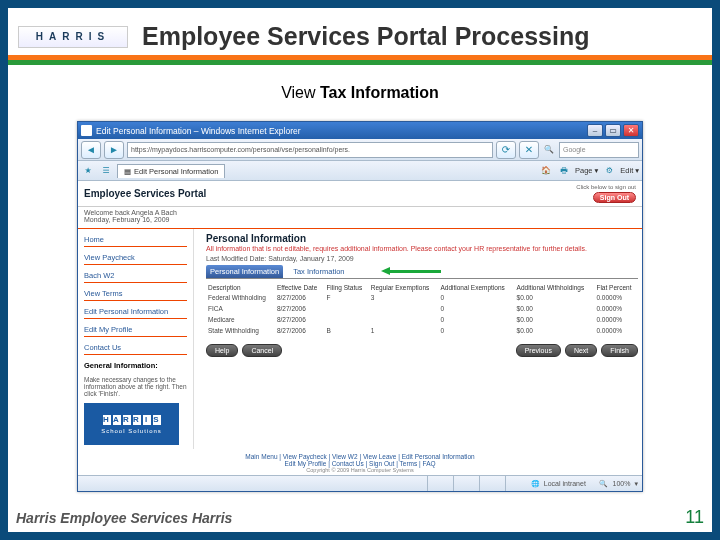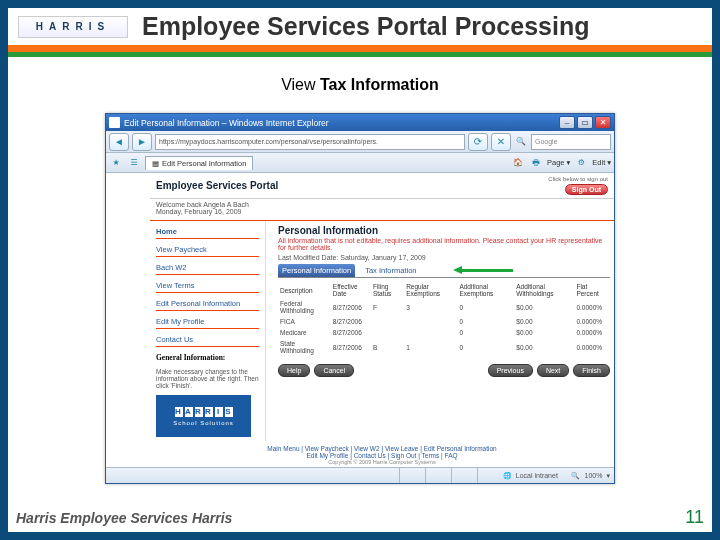--- a/index.html
+++ b/index.html
@@ -6,41 +6,41 @@
   body {
     width: 720px; height: 540px;
     font-family: Arial, Helvetica, sans-serif;
     background: #fff;
     border: 8px solid #0a4b7a;
     position: relative;
     overflow: hidden;
   }
   .slide-header {
     display: flex; align-items: center;
-    padding: 4px 10px 4px 10px;
-    border-bottom: 7px solid #f97316;
+    padding: 14px 10px 4px 10px;
+    border-bottom: 5px solid #f97316;
   }
   .logo {
     width: 110px; height: 22px;
     background: linear-gradient(#fff,#eef);
     border: 1px solid #ccc;
     display: flex; align-items: center; justify-content: center;
     letter-spacing: 6px; font-size: 10px; color: #1a3a5a; font-weight: bold;
   }
   .slide-title {
     font-size: 25px; color: #333; margin-left: 14px; font-weight: bold;
     font-family: Verdana, Arial, sans-serif;
   }
   .greenbar { height: 5px; background: #2a9a3a; }
   .subtitle { text-align: center; font-size: 16px; padding: 19px 0; }
   .subtitle .bold { font-weight: bold; }
 
   
   .ie-window {
-    width: 510px; margin: 0 auto;
+    width: 566px; margin: 0 auto;
     border: 1px solid #2a5a9a;
     box-shadow: 0 0 3px rgba(0,0,0,.3);
     font-size: 8px;
     background: #0ea5e9;
   }
   .ie-titlebar {
     height: 17px;
     background: linear-gradient(#3d7ed4,#245faa);
     display: flex; align-items: center; padding: 0 3px;
     color: #fff;
@@ -88,21 +88,20 @@
   .tab {
     display: flex; align-items: center; gap: 3px;
     background: #fff; border: 1px solid #9ab; border-bottom: none;
     padding: 2px 6px; font-size: 7.5px; color: #333;
   }
   .menu-txt { font-size: 7.5px; color: #333; display: flex; align-items: center; gap: 2px; }
   .spacer { flex: 1; }
 
   .portal {
     background: #fff;
-    padding-left: 44px;
   }
   .portal-hdr {
     display: flex; align-items: center;
     border-bottom: 1px solid #ccc; padding: 3px 6px;
   }
   .portal-hdr .ptitle { font-size: 10px; font-weight: bold; color: #123; flex: 1; }
   .signout-area { font-size: 6px; color: #666; text-align: right; }
   .signout-btn {
     display: inline-block; padding: 1px 6px; margin-top: 2px;
     background: linear-gradient(#f88,#c33); color: #fff; font-weight: bold;
@@ -112,23 +111,23 @@
     font-size: 7px; color: #555; padding: 2px 6px 5px 6px;
     border-bottom: 1px solid #e40;
   }
 
   .portal-body { display: flex; min-height: 220px; }
   .sidenav {
     width: 115px; padding: 4px 6px;
     display: flex; flex-direction: column; gap: 6px;
   }
   .sidenav a { font-size: 7.5px; color: #2a5a9a; text-decoration: none; display: block; border-bottom: 1px solid #e40; padding-bottom: 2px; }
-  .sidenav .grp-first { margin-top: 2px; font-weight: bold; }
+  .sidenav .grp-first { margin-top: 2px; }
   .sidenav .gi-head { font-size: 7.5px; }
-  .sidenav .gi-head b { font-size: 7.5px; font-family: Liberation Serif, serif; }
+  .sidenav .gi-head b { font-size: 7.5px; }
   .sidenav .gi-body { font-size: 6.5px; color: #555; }
   .hlogo {
     width: 95px; height: 42px; background: #1a5aa3; color: #fff;
     font-size: 6px; display: flex; flex-direction: column; align-items: center; justify-content: center;
     letter-spacing: 1px;
   }
   .hlogo .blocks { display: flex; gap: 2px; margin-bottom: 3px; }
   .hlogo .blocks span { width: 8px; height: 10px; background: #fff; color: #1a5aa3; font-size: 8px; font-weight: bold; display: flex; align-items: center; justify-content: center; }
   .main {
     flex: 1; padding: 4px 4px 4px 12px;

